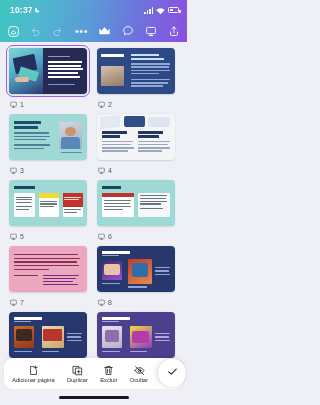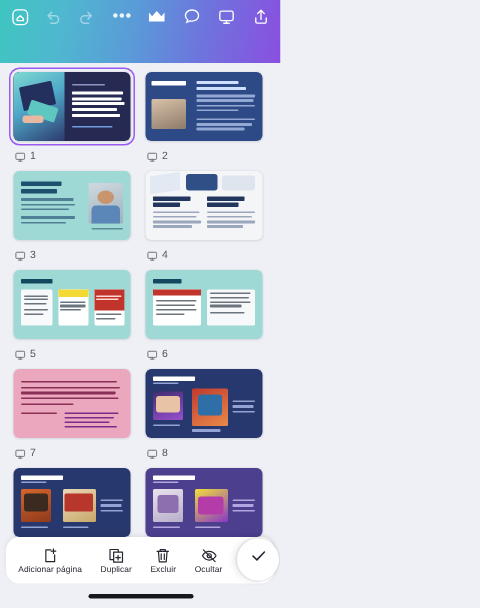--- a/index.html
+++ b/index.html
@@ -100,20 +100,46 @@
   .home-ind {
     position:absolute; left:50%; transform:translateX(-50%); bottom:6px;
     width:70px; height:3px; border-radius:2px; background:#16181d;
   }
 </style>
 </head>
 <body>
 
 <div class="header">
 
+  <div class="statusbar">
+    <div class="clock">
+      <span>10:37</span>
+      <span class="moon">
+        <svg width="6" height="6" viewBox="0 0 10 10">
+            <path d="M7.4 6.6A4 4 0 0 1 3.4 1.1 4 4 0 1 0 7.4 6.6Z" fill="#ffffff"></path>
+          </svg>
+      </span>
+    </div>
+    <div class="sys-icons">
+      <span class="sig">
+          <i></i>
+          <i></i>
+          <i></i>
+          <i></i>
+        </span>
+      <span>
+        <svg width="9" height="7" viewBox="0 0 12 9">
+            <path d="M6 8.3 0.3 2.6A8 8 0 0 1 11.7 2.6Z" fill="#ffffff"></path>
+          </svg>
+      </span>
+      <span class="batt">
+          <i></i>
+        </span>
+    </div>
+  </div>
 
   <div class="toolbar-top">
     <div class="tb-left">
       <span class="ticon">
         <svg width="13" height="13" viewBox="0 0 20 20" fill="none" stroke="#ffffff" stroke-width="1.4">
           <rect x="2.5" y="2.5" width="15" height="15" rx="4.5"></rect>
           <path d="M6.8 11.3 10 8.4l3.2 2.9v2.2H6.8Z" stroke-linejoin="round"></path>
         </svg>
       </span>
       <span class="ticon dim">

